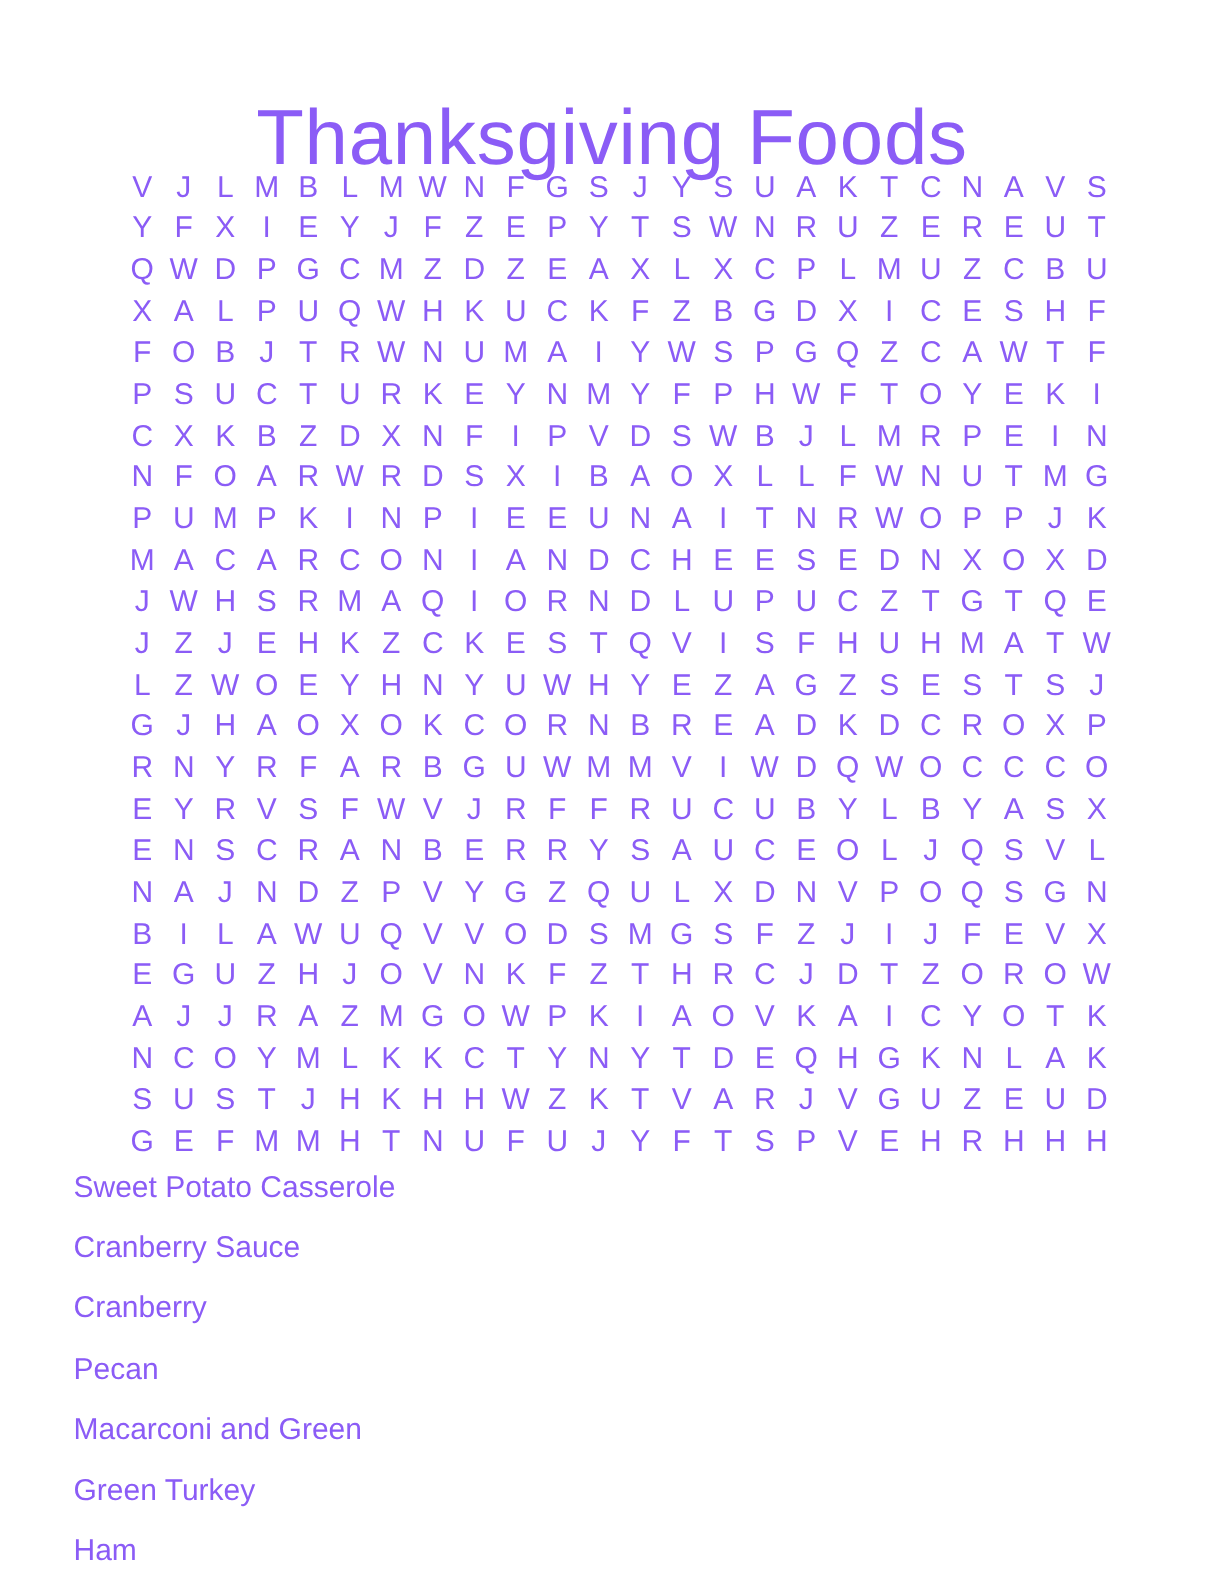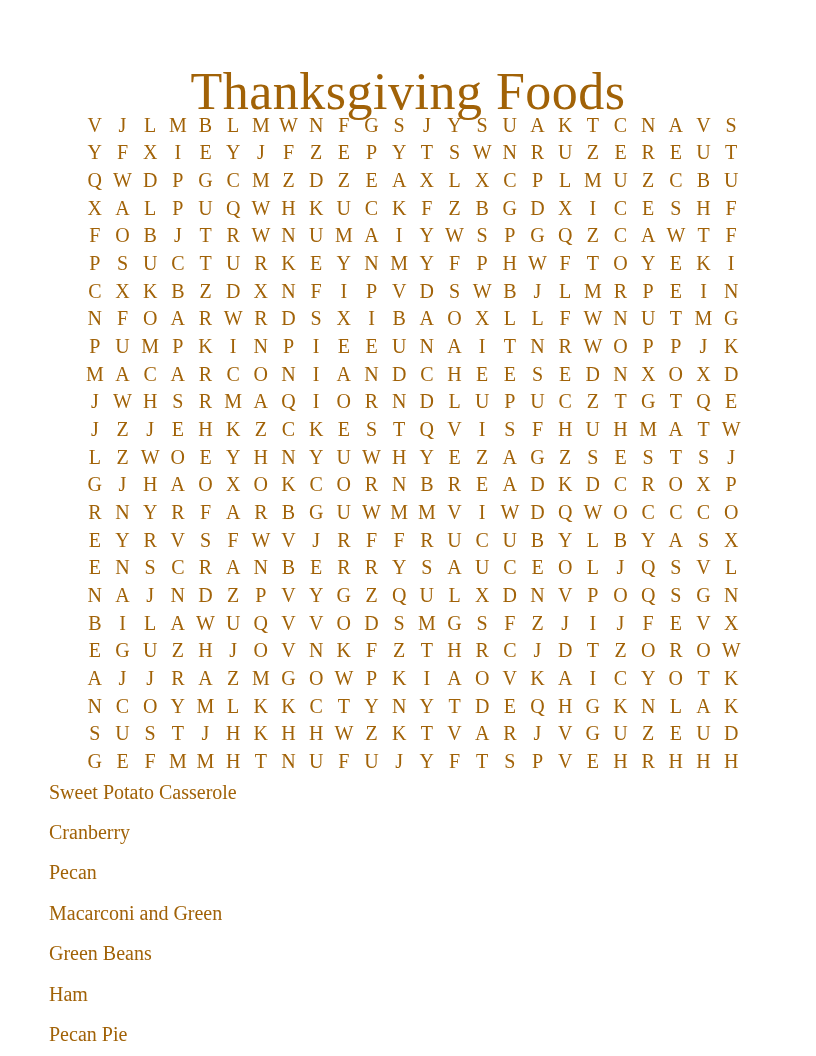--- a/index.html
+++ b/index.html
@@ -5,22 +5,22 @@
   html, body {
     margin: 0;
     padding: 0;
     background: #ffffff;
   }
   .page {
     position: relative;
     width: 816px;
     height: 1056px;
     background: #ffffff;
-    color: #a16207;
-    font-family: Liberation Serif, serif;
+    color: #8b5cf6;
+    font-family: Liberation Sans, sans-serif;
     overflow: hidden;
   }
   .title {
     position: absolute;
     top: 30px;
     left: 0;
     width: 816px;
     text-align: center;
     font-size: 52px;
     font-weight: 500;
@@ -641,26 +641,27 @@
       <span class="cell">E</span>
       <span class="cell">H</span>
       <span class="cell">R</span>
       <span class="cell">H</span>
       <span class="cell">H</span>
       <span class="cell">H</span>
     </div>
   <div class="words">
       <div class="word-col">
         <div class="word">Sweet Potato Casserole</div>
+        <div class="word">Cranberry Sauce</div>
         <div class="word">Cranberry</div>
         <div class="word">Pecan</div>
       </div>
       <div class="word-col">
         <div class="word">Macarconi and Green</div>
-        <div class="word">Green Beans</div>
+        <div class="word">Green Turkey</div>
         <div class="word">Ham</div>
         <div class="word">Pecan Pie</div>
       </div>
       <div class="word-col">
         <div class="word">Corn on the Cob</div>
       </div>
     </div>
 </div>
 
 </body></html>

